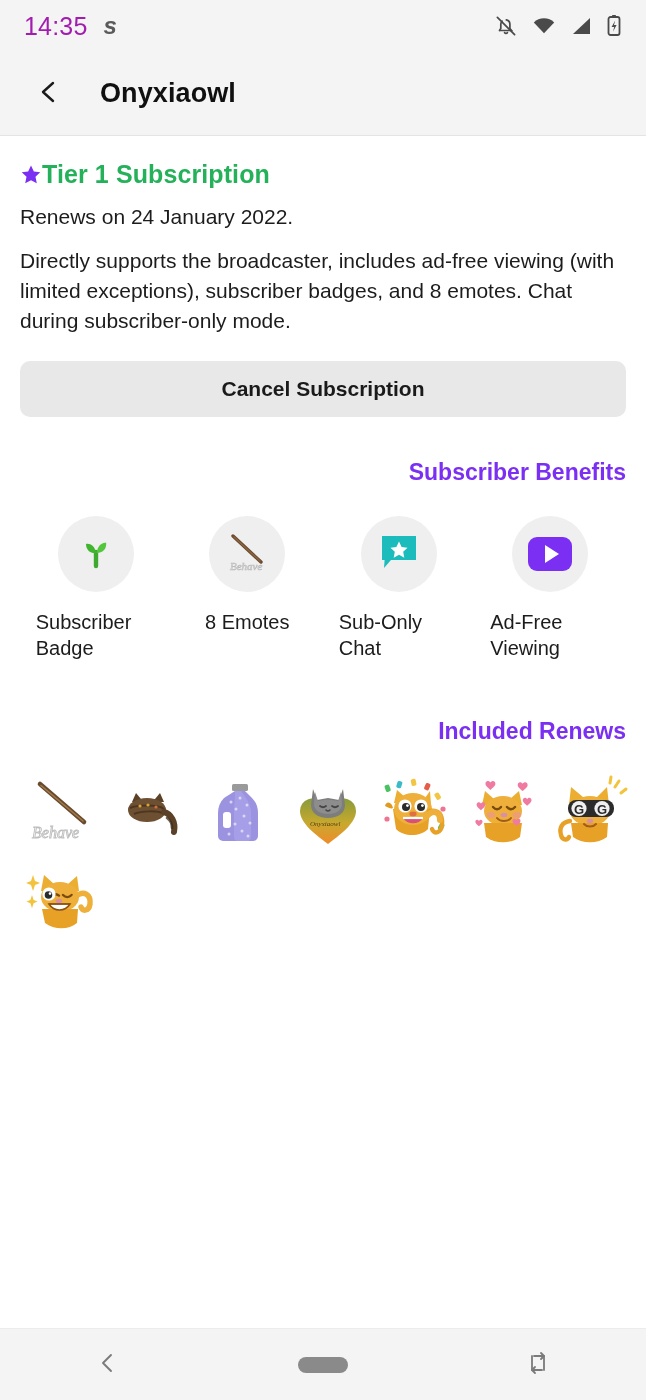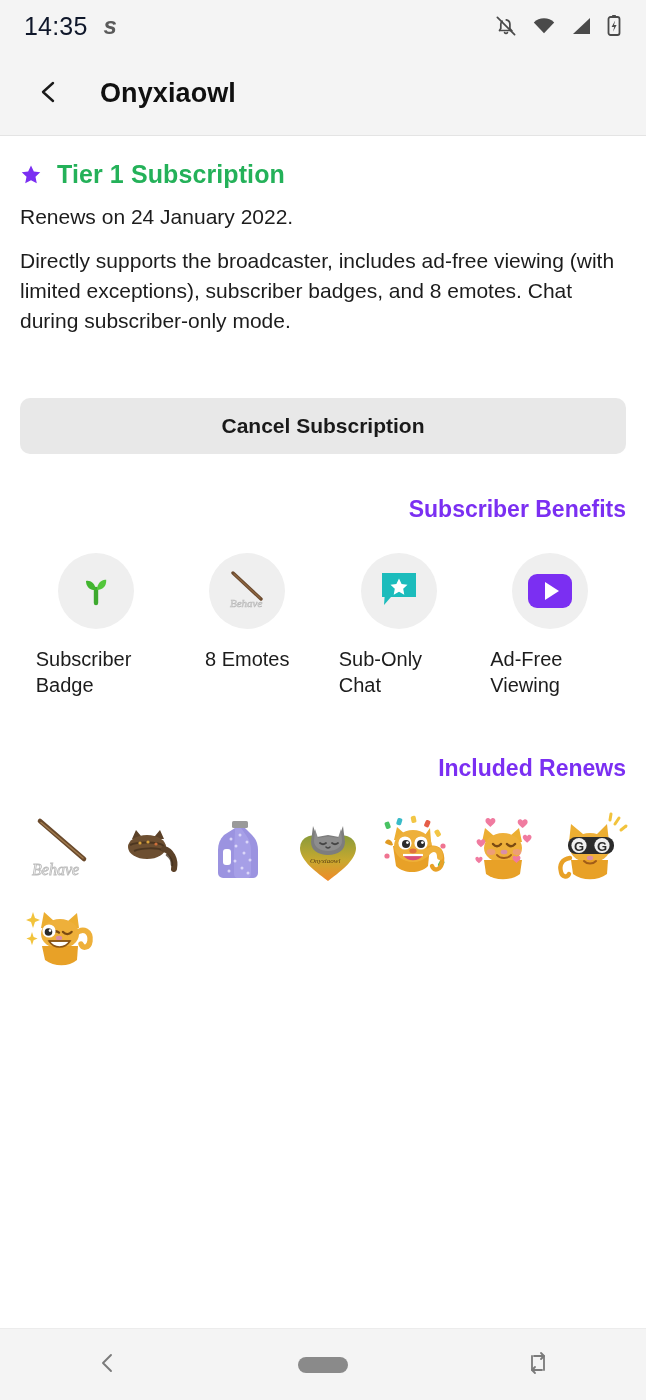--- a/index.html
+++ b/index.html
@@ -18,21 +18,21 @@
 
   
   .statusbar {
     height: 52px; flex: 0 0 52px;
     background: #f4f4f4;
     display: flex; align-items: center;
     padding: 0 24px;
     color: #4a4a4a;
   }
   .sb-left { display: flex; align-items: center; gap: 16px; }
-  .sb-time { font-size: 25px; letter-spacing: .2px; color: #0f172a; }
+  .sb-time { font-size: 25px; letter-spacing: .2px; color: #a21caf; }
   .sb-app-icon {
     font-size: 24px; font-weight: 700; font-style: italic;
     color: #5a5a5a; letter-spacing: -1px;
   }
   .sb-right { margin-left: auto; display: flex; align-items: center; gap: 14px; }
   .sb-right svg { display: block; }
 
   
   .appbar {
     height: 84px; flex: 0 0 84px;
@@ -52,38 +52,37 @@
   }
 
   
   .content {
     flex: 1 1 auto;
     background: #ffffff;
     padding: 24px 20px 0 20px;
     overflow: hidden;
   }
 
-  .tier-row { display: flex; align-items: center; gap: 15px; margin-bottom: 16px; }
+  .tier-row { display: flex; align-items: center; gap: 0; margin-bottom: 16px; }
   .tier-star { width: 22px; height: 22px; display: block; }
   .tier-title { font-size: 25px; font-weight: 700; color: #24b159; letter-spacing: .1px; }
 
   .renews { font-size: 21px; color: #1c1c1c; margin-bottom: 17px; }
 
   .desc {
     font-size: 21px; color: #1c1c1c; line-height: 1.42;
     margin-bottom: 26px; max-width: 612px;
   }
 
   .cancel-btn {
     width: 100%; height: 56px;
     background: #e8e8e8; border: none; border-radius: 10px;
     font-family: "Liberation Sans", sans-serif;
     font-size: 21px; font-weight: 700; color: #1a1a1a;
     cursor: pointer;
-    margin-top: 37px;
   }
 
   .section-head {
     font-size: 23px; font-weight: 700; color: #7b2ff2;
     margin: 42px 0 0 0;
     text-align: right;
   }
 
   
   .benefits {

